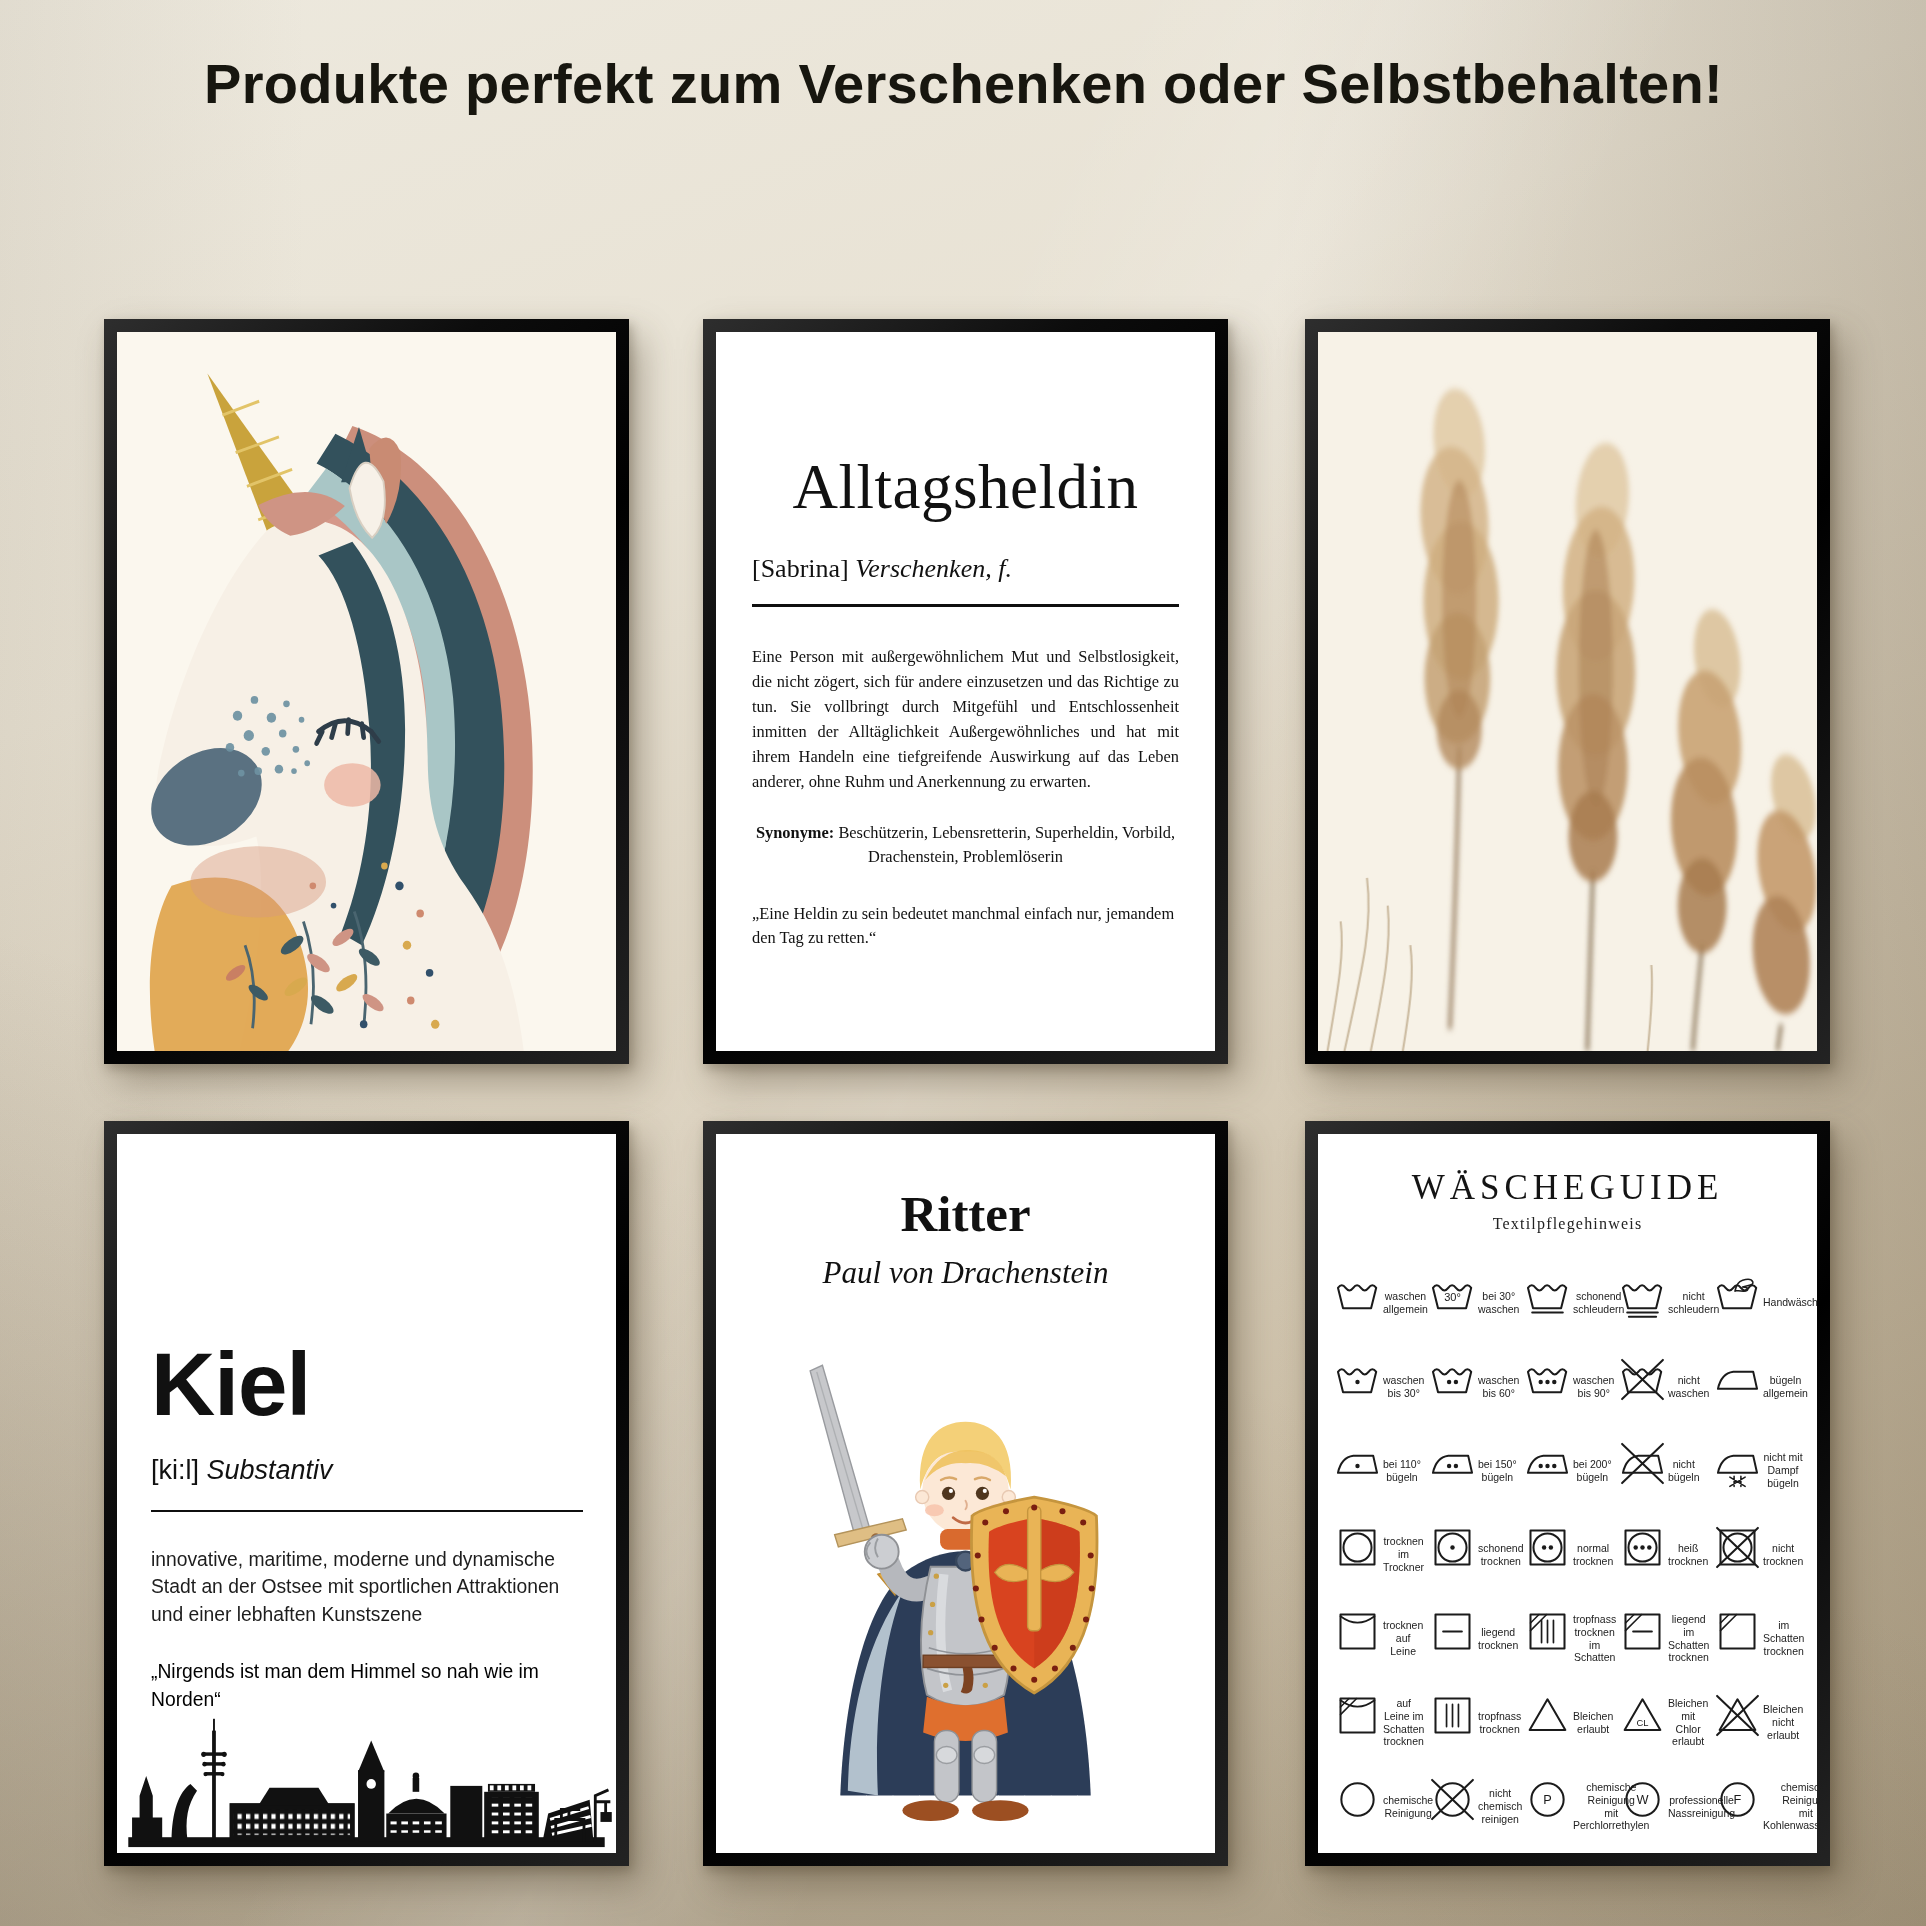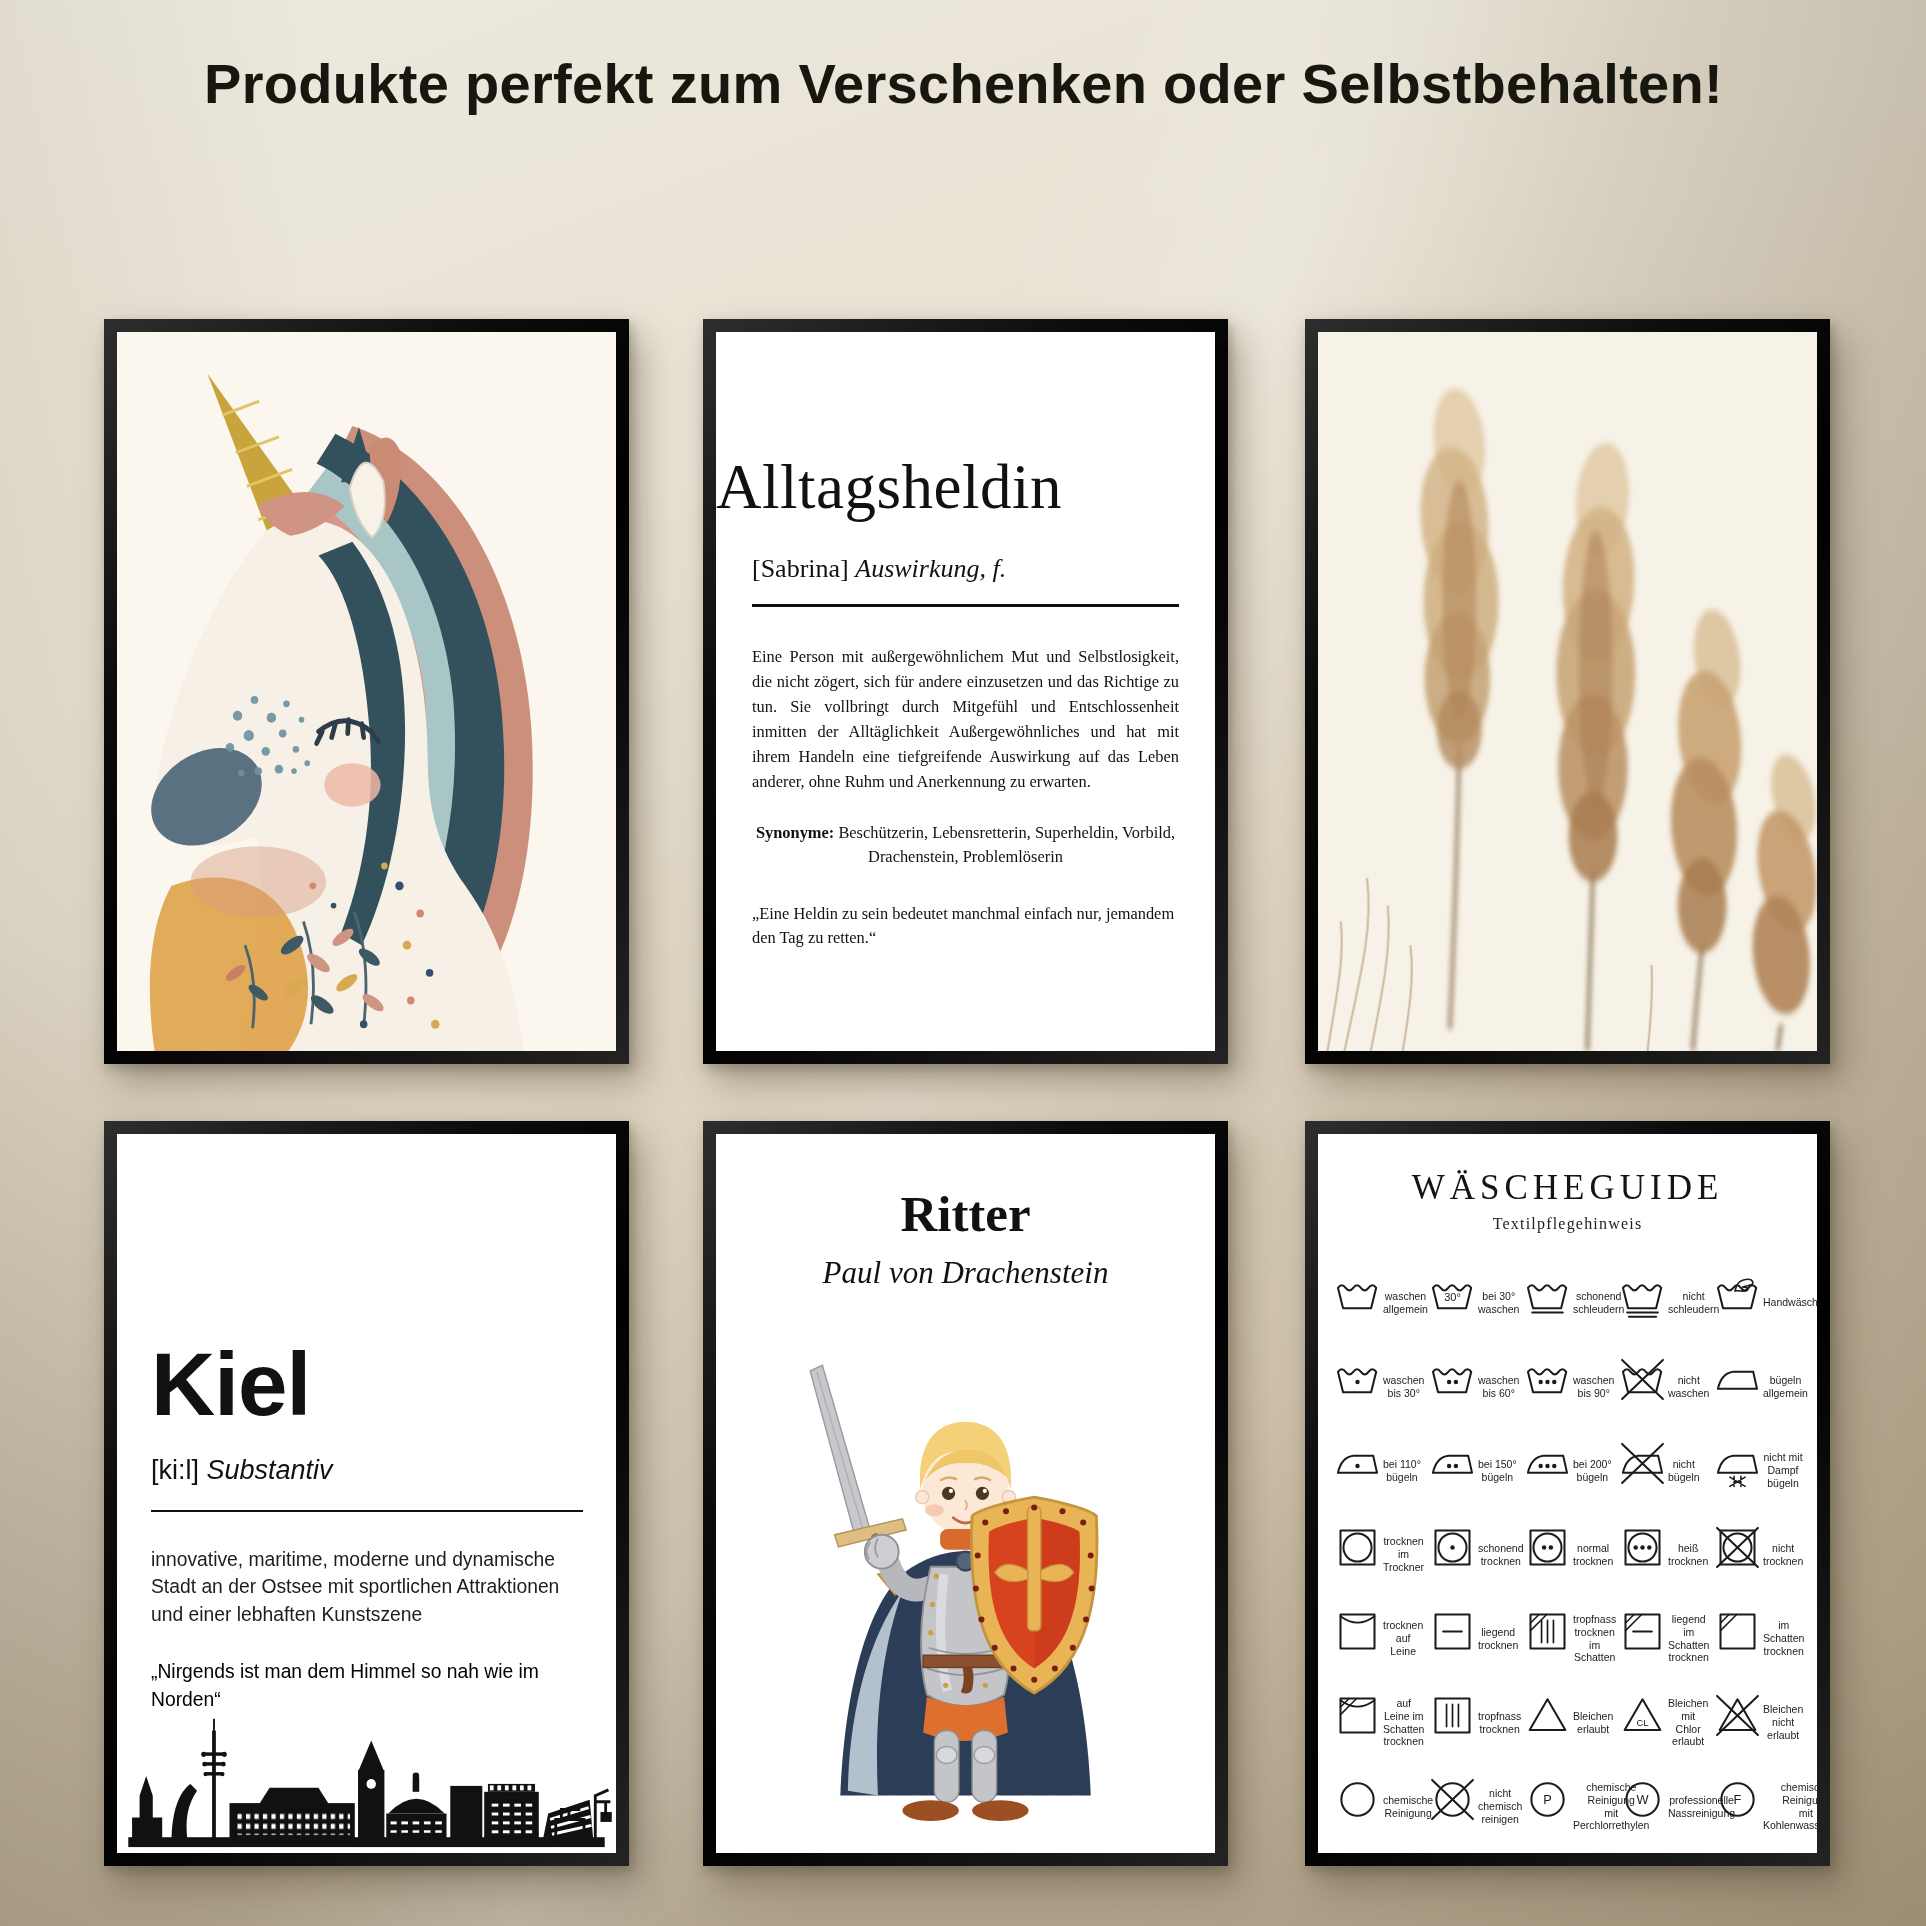--- a/index.html
+++ b/index.html
@@ -16,21 +16,21 @@
     background:linear-gradient(135deg,#2e2e2e 0%,#0c0c0c 30%,#000 55%,#232323 100%);
     box-shadow:12px 18px 34px rgba(70,58,38,.38), 3px 5px 10px rgba(60,50,30,.28);}
   .paper{position:relative;width:100%;height:100%;background:#fff;overflow:hidden;color:#111;}
   .paper.cream{background:#fbf7ee;}
   .f1{left:104px;top:319px;} .f2{left:703px;top:319px;} .f3{left:1305px;top:319px;}
   .f4{left:104px;top:1121px;} .f5{left:703px;top:1121px;} .f6{left:1305px;top:1121px;}
   .fillsvg{position:absolute;inset:0;width:100%;height:100%;}
 
   
   .serif{font-family:"Liberation Serif",serif;}
-  .ah-title{margin-top:119px;font-size:63px;font-weight:400;letter-spacing:0.5px;}
+  .ah-title{margin-top:119px;text-align:center;font-size:63px;font-weight:400;letter-spacing:0.5px;}
   .ah-sub{margin:30px 36px 0;font-size:26px;}
   .ah-sub .it{font-style:italic;}
   .ah-rule{margin:20px 36px 0;border:0;border-top:3px solid #0f0f0f;}
   .ah-body{margin:38px 36px 0;font-size:16.4px;line-height:1.52;text-align:justify;}
   .ah-syn{margin:26px 30px 0;font-size:16.4px;line-height:1.5;text-align:center;}
   .ah-syn .b{font-weight:bold;}
   .ah-quote{margin:32px 36px 0;font-size:16.4px;line-height:1.5;}
 
   
   .kiel-title{margin:206px 0 0 34px;font-size:89px;font-weight:bold;line-height:1;letter-spacing:-1px;}
@@ -144,21 +144,21 @@
           <circle cx="208" cy="560" r="3.5" fill="#cf8a6f"></circle>
             <circle cx="230" cy="580" r="3" fill="#31506b"></circle>
         </g>
       </svg>
     </div>
   </div>
 
   <div class="frame f2">
     <div class="paper serif">
       <div class="ah-title">Alltagsheldin</div>
-      <div class="ah-sub"><span>[Sabrina]</span> <span class="it">Auswirkung, f.</span></div>
+      <div class="ah-sub"><span>[Sabrina]</span> <span class="it">Verschenken, f.</span></div>
       <hr class="ah-rule">
       <div class="ah-body">Eine Person mit außergewöhnlichem Mut und Selbstlosigkeit, die nicht zögert, sich für andere einzusetzen und das Richtige zu tun. Sie vollbringt durch Mitgefühl und Entschlossenheit inmitten der Alltäglichkeit Außergewöhnliches und hat mit ihrem Handeln eine tiefgreifende Auswirkung auf das Leben anderer, ohne Ruhm und Anerkennung zu erwarten.</div>
       <div class="ah-syn">
         <span class="b">Synonyme:</span>
         <span>Beschützerin, Lebensretterin, Superheldin, Vorbild,</span><br>
         <span>Drachenstein, Problemlöserin</span>
       </div>
       <div class="ah-quote">„Eine Heldin zu sein bedeutet manchmal einfach nur, jemandem den Tag zu retten.“</div>
     </div>
   </div>

